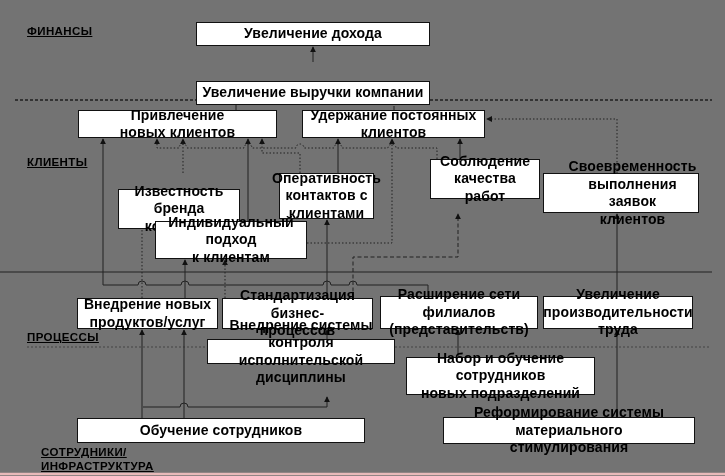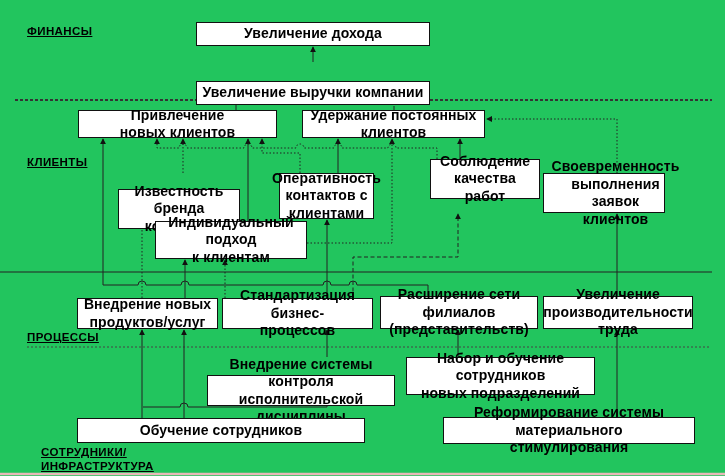--- a/index.html
+++ b/index.html
@@ -1,16 +1,16 @@
 <!DOCTYPE html>
 <html><head>
 <meta charset="utf-8">
 <style>
   html,body{margin:0;padding:0;background:#fff;}
-  #canvas{position:relative;width:725px;height:476px;background:#22c55e;overflow:hidden;
+  #canvas{position:relative;width:725px;height:476px;background:#737373;overflow:hidden;
           font-family:"Liberation Sans", sans-serif;}
   #wires{position:absolute;left:0;top:0;z-index:1;}
   .node{position:absolute;z-index:2;box-sizing:border-box;background:#ffffff;
         border:1px solid #111;display:flex;align-items:center;justify-content:center;
         text-align:center;font-size:14px;font-weight:700;color:#000;line-height:1.25;
         white-space:pre-line;padding:1px 2px;letter-spacing:.1px;}
   .band-label{position:absolute;z-index:2;font-size:11.5px;font-weight:700;color:#000;
         text-decoration:underline;letter-spacing:.4px;line-height:1.25;white-space:pre-line;}
   .edge{fill:none;stroke:#222;stroke-width:1;}
   .edge.dotted{stroke-dasharray:1.5,2;}
@@ -76,38 +76,38 @@
 новых клиентов</div>
   <div class="node" style="left:302px;top:110px;width:183px;height:28px;">Удержание постоянных
 клиентов</div>
   <div class="node" style="left:118px;top:189px;width:122px;height:40px;">Известность бренда
 компании</div>
   <div class="node" style="left:279px;top:173px;width:95px;height:46px;">Оперативность
 контактов с
 клиентами</div>
   <div class="node" style="left:402px;top:159px;width:110px;height:40px;margin-left:28px;">Соблюдение
 качества работ</div>
-  <div class="node" style="left:543px;top:173px;width:122px;height:40px;padding-left:25px;">Своевременность
+  <div class="node" style="left:543px;top:173px;width:156px;height:40px;padding-left:25px;">Своевременность
 выполнения заявок
 клиентов</div>
   <div class="node" style="left:155px;top:221px;width:152px;height:38px;">Индивидуальный подход
 к клиентам</div>
 
   <div class="node" style="left:77px;top:298px;width:141px;height:31px;">Внедрение новых
 продуктов/услуг</div>
   <div class="node" style="left:222px;top:298px;width:151px;height:31px;">Стандартизация бизнес-
 процессов</div>
   <div class="node" style="left:380px;top:296px;width:158px;height:33px;">Расширение сети
 филиалов
 (представительств)</div>
   <div class="node" style="left:543px;top:296px;width:150px;height:33px;">Увеличение
 производительности
 труда</div>
 
-  <div class="node" style="left:207px;top:375px;width:188px;height:31px;">Внедрение системы контроля
+  <div class="node" style="left:207px;top:339px;width:188px;height:25px;">Внедрение системы контроля
 исполнительской дисциплины</div>
   <div class="node" style="left:406px;top:357px;width:189px;height:38px;">Набор и обучение сотрудников
 новых подразделений</div>
   <div class="node" style="left:77px;top:418px;width:288px;height:25px;">Обучение сотрудников</div>
   <div class="node" style="left:443px;top:417px;width:252px;height:27px;">Реформирование системы материального
 стимулирования</div>
 
 </div>
 
 </body></html>

